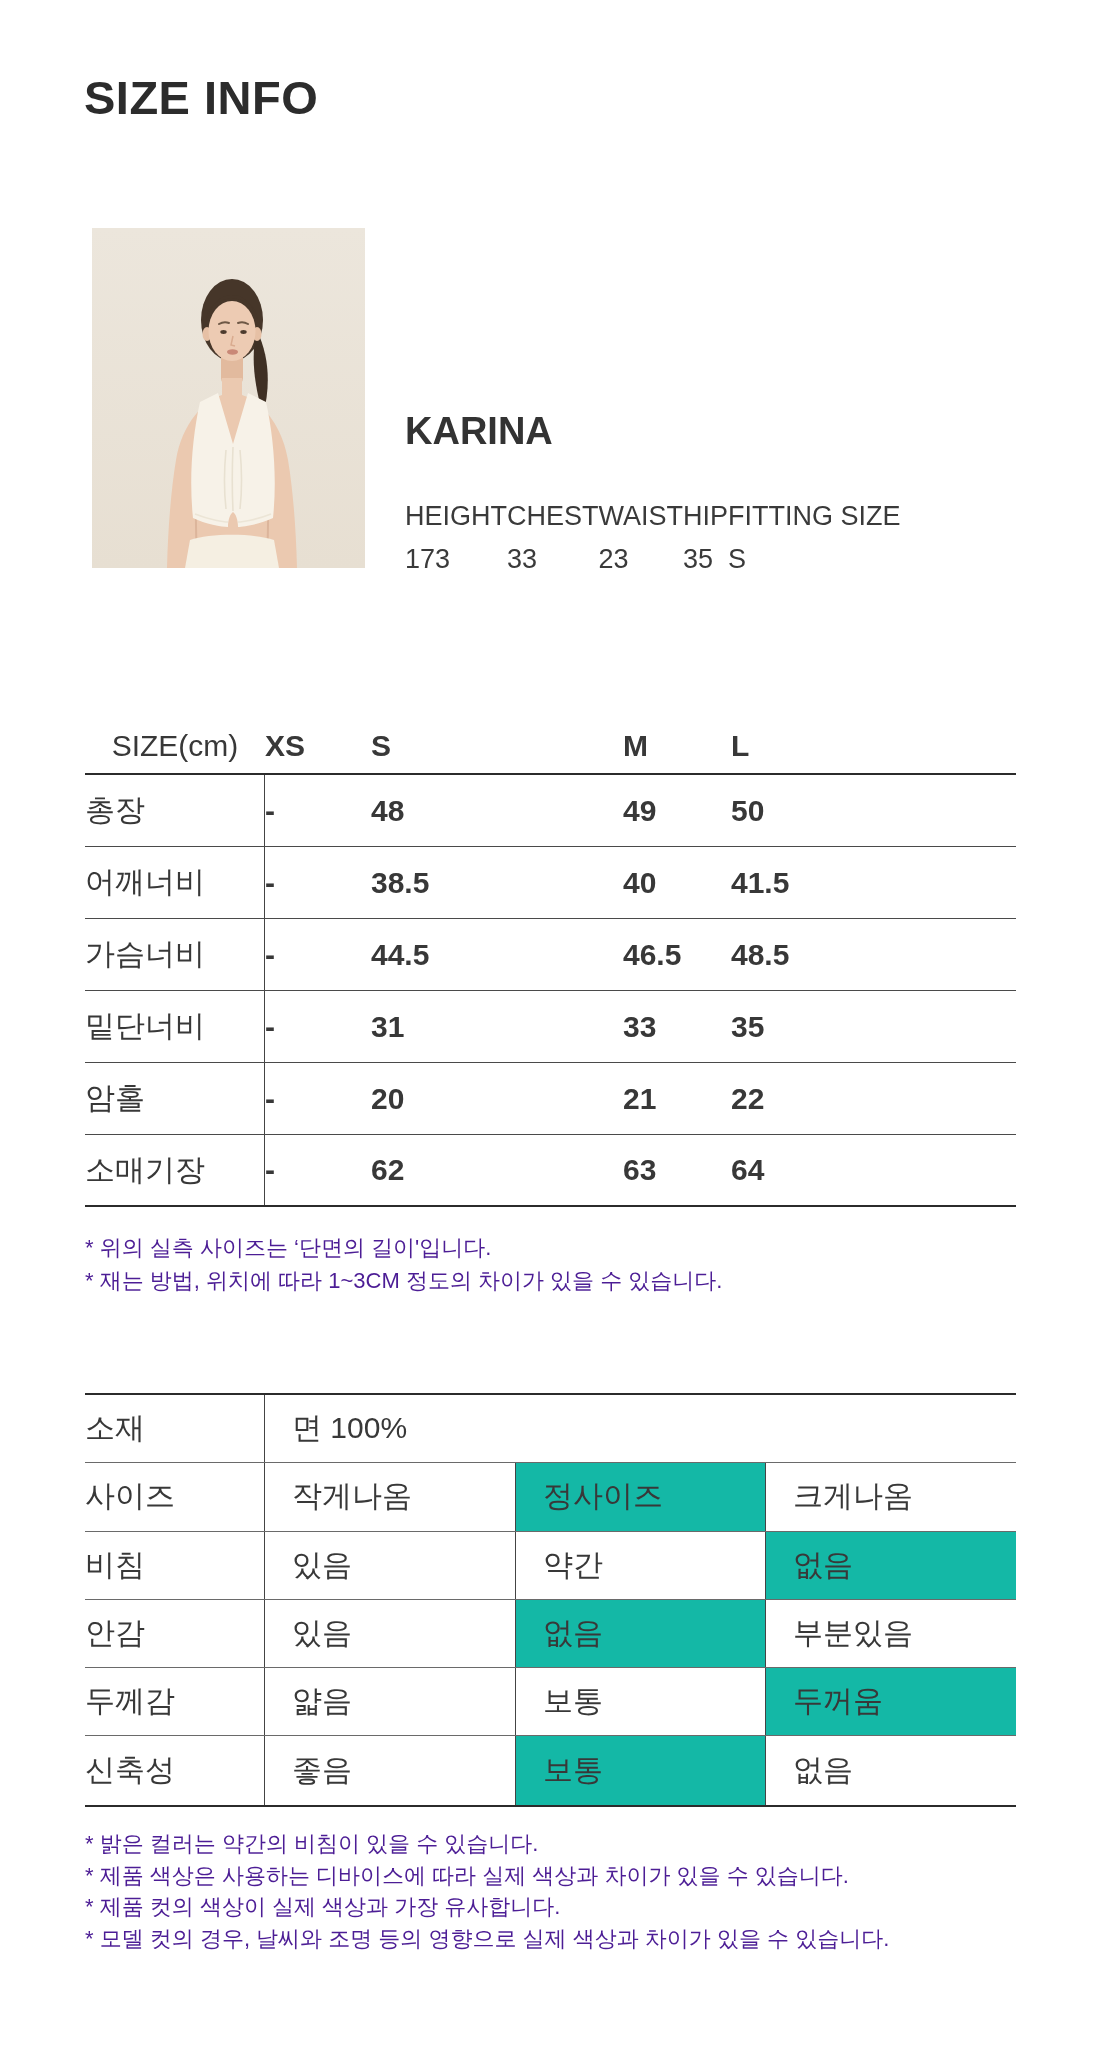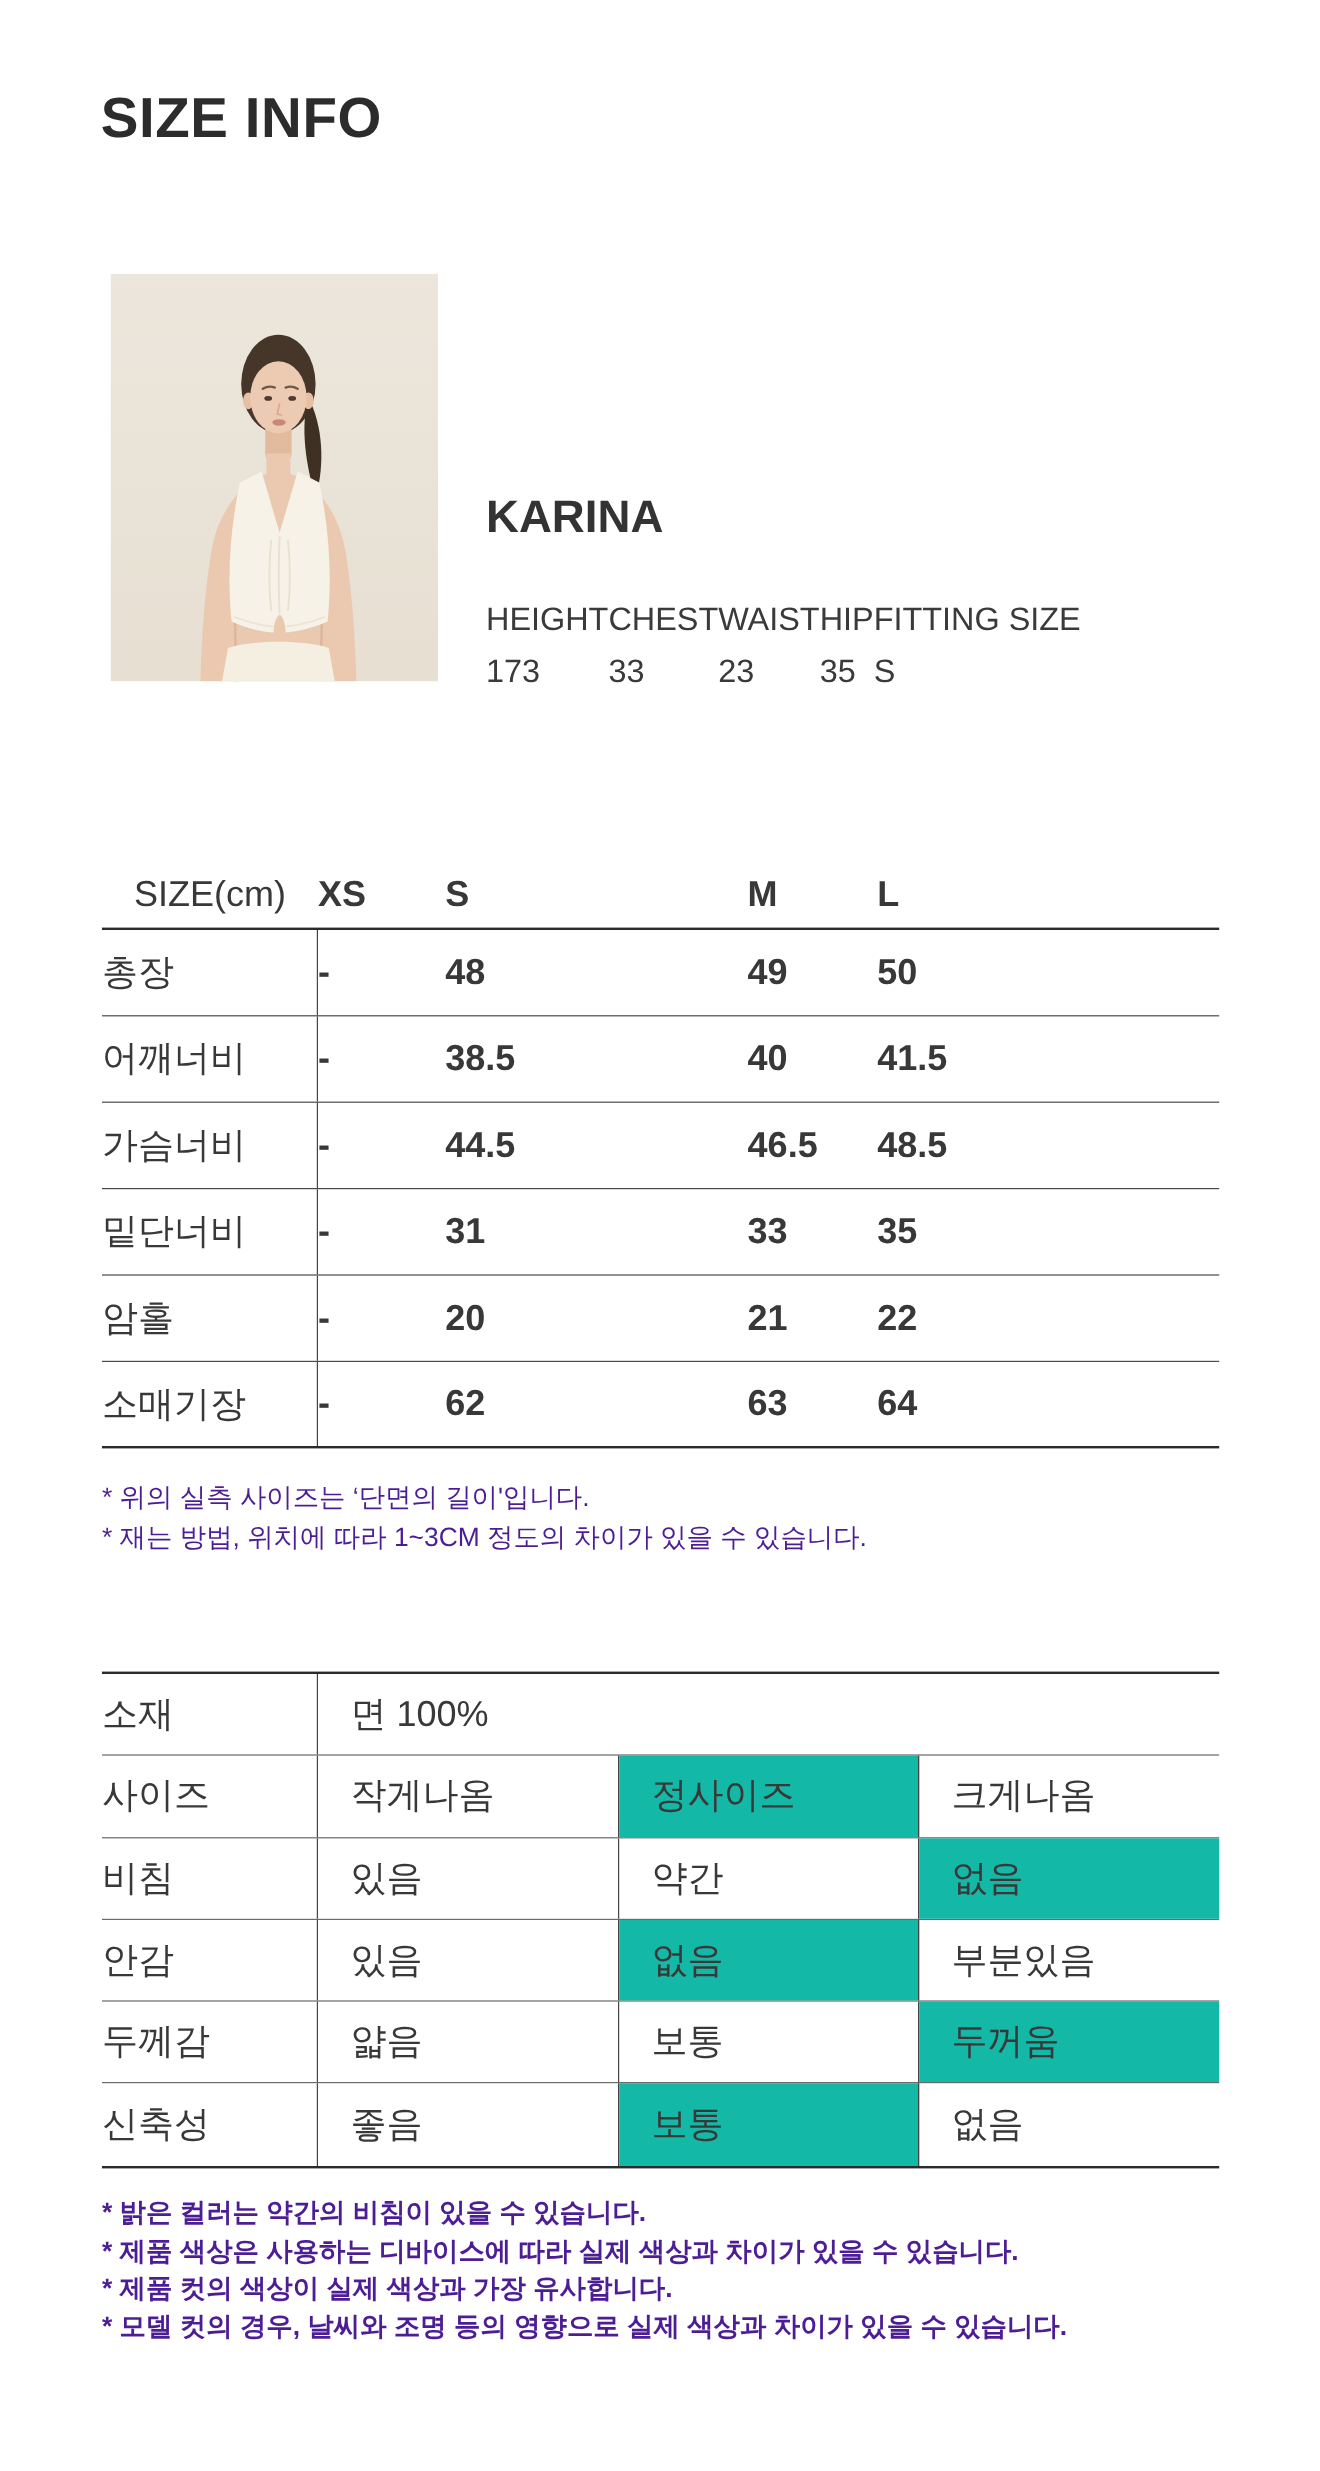--- a/index.html
+++ b/index.html
@@ -43,21 +43,21 @@
   .st-row:last-child { border-bottom:2px solid #2b2b2b; }
   .st-row .c0 {
     align-self:stretch; display:flex; align-items:center;
     border-right:1.5px solid #444;
   }
   .cell-center { text-align:left;font-weight:bold; }
 
   
   .notes { position:absolute; left:85px; color:#4c1d95; font-size:22px; }
   .notes-1 { top:1231px; line-height:33px; }
-  .notes-2 { top:1828px; line-height:31.5px;font-weight:bold; }
+  .notes-2 { top:1828px; line-height:31.5px; }
 
   
   .fabric-table {
     position:absolute; left:85px; top:1393px; width:931px;
     border-top:2px solid #2b2b2b; border-bottom:2px solid #2b2b2b;
     font-size:30px; color:#383838;
   }
   .ft-row { display:grid; grid-template-columns:180px 251px 250px 250px; height:68.3px; border-bottom:1.5px solid #6a6a6a; }
   .ft-row:last-child { border-bottom:none; }
   .ft-label { display:flex; align-items:center; border-right:1.5px solid #444; }

